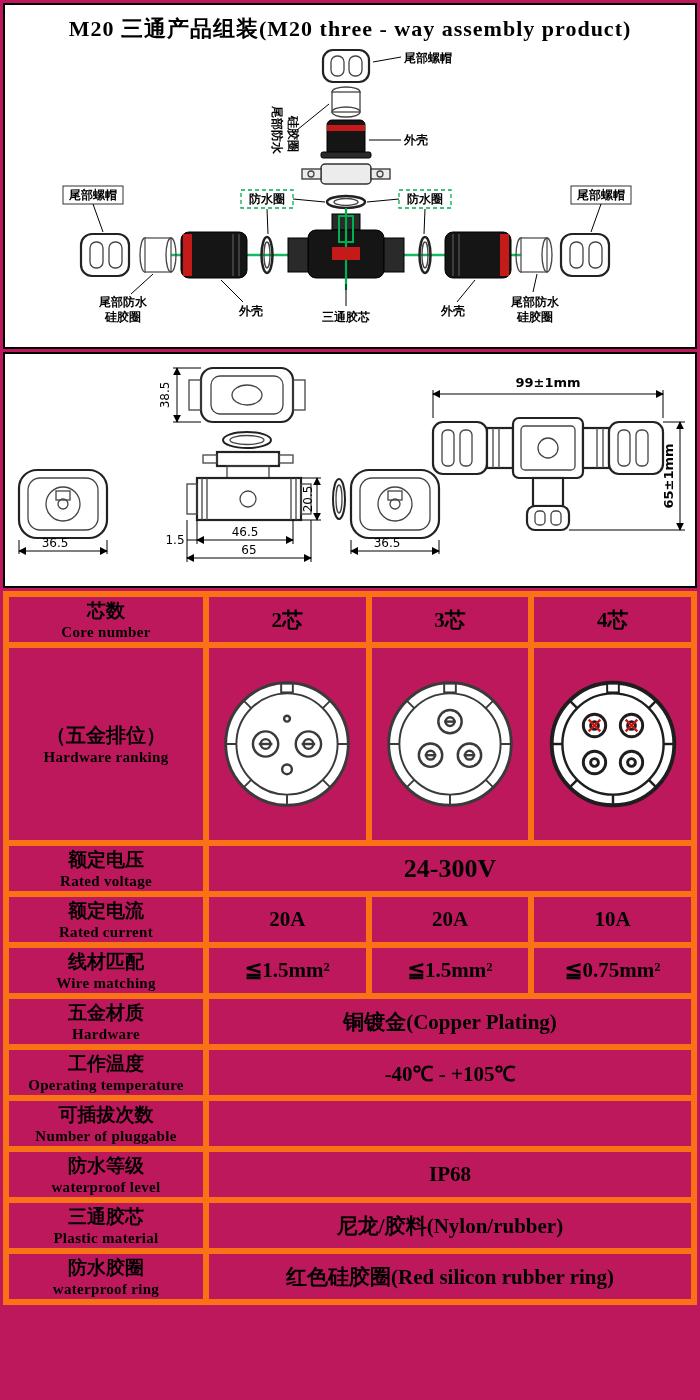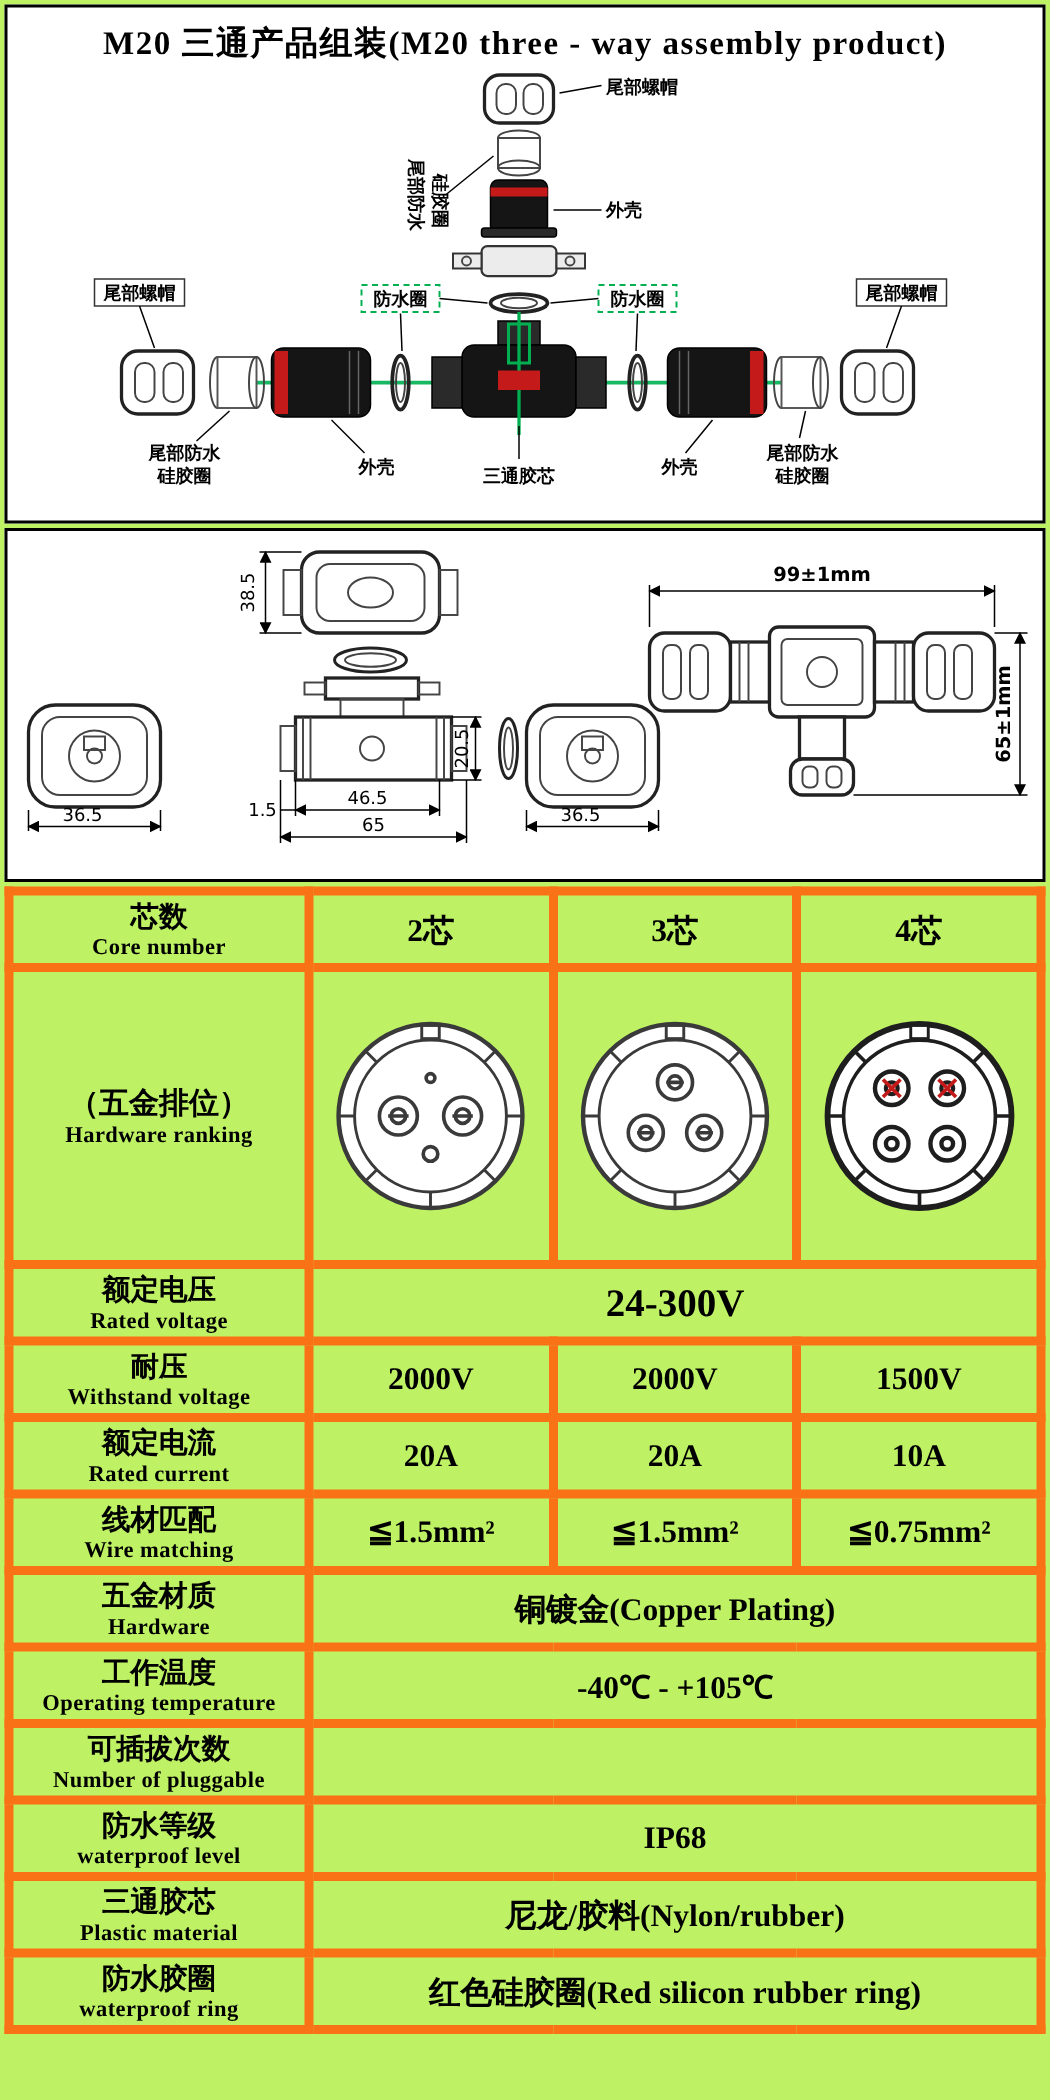--- a/index.html
+++ b/index.html
@@ -2,21 +2,21 @@
 <html><head>
 <meta charset="utf-8">
 <style>
   * { box-sizing: border-box; margin: 0; padding: 0; }
   html,body { background:#fff; }
   body {
     width: 700px; height: 1400px;
     font-family: "Liberation Sans", sans-serif;
     color: #000;
   }
-  .sheet { width:700px; height:1400px; padding:3px; background:#bef264; }
+  .sheet { width:700px; height:1400px; padding:3px; background:#be185d; }
   .box { border:2px solid #000; background:#fff; overflow:hidden; }
   .box-exploded { height:346px; margin-bottom:3px; }
   .box-dims { height:236px; margin-bottom:3px; }
   .title {
     text-align:center;
     font: 700 22px "Liberation Serif", serif;
     padding-top:9px; letter-spacing:1px;
   }
   
   table.spec { width:100%; border-collapse:collapse; table-layout:fixed; }
@@ -401,29 +401,20 @@
       </tr>
 
       <tr class="h-volt">
         <td>
           <div class="zh">额定电压</div>
           <div class="en">Rated voltage</div>
         </td>
         <td class="vbig" colspan="3">24-300V</td>
       </tr>
 
-      <tr class="h-42">
-        <td>
-          <div class="zh">耐压</div>
-          <div class="en">Withstand voltage</div>
-        </td>
-        <td class="val">2000V</td>
-        <td class="val">2000V</td>
-        <td class="val">1500V</td>
-      </tr>
 
       <tr class="h-42">
         <td>
           <div class="zh">额定电流</div>
           <div class="en">Rated current</div>
         </td>
         <td class="val">20A</td>
         <td class="val">20A</td>
         <td class="val">10A</td>
       </tr>

